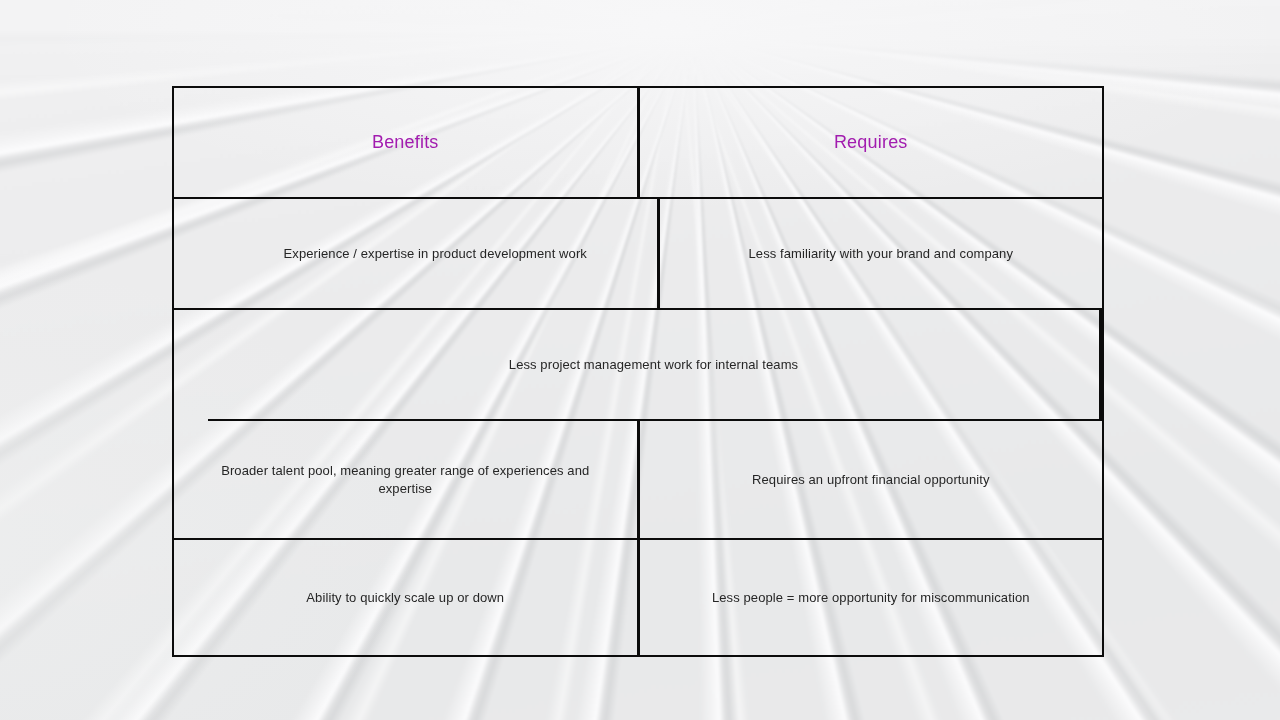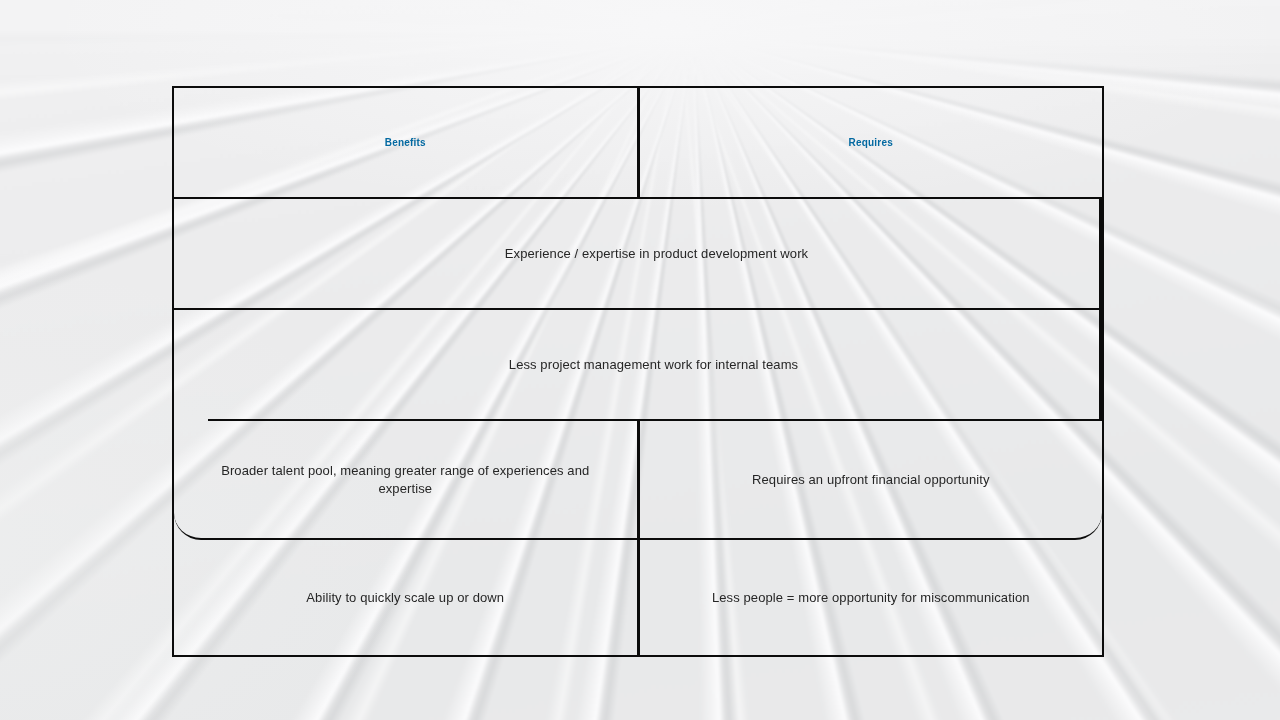--- a/index.html
+++ b/index.html
@@ -74,42 +74,42 @@
 
   .t-row {
     display: flex;
     flex: 0 0 auto;
     border-bottom: 2px solid #0b0b0b;
     box-sizing: content-box;
   }
   .t-row.r-head { height: 109px; }
   .t-row.r-1 { height: 109px; padding-left: 40px; }
   .t-row.r-2 { height: 109px; margin-left: 34px; }
-  .t-row.r-3 { height: 117px; border-radius: 27px; }
+  .t-row.r-3 { height: 117px; }
   .t-row.r-4 { flex: 1 1 auto; border-bottom: none; }
 
   .t-cell {
     flex: 1 1 0;
     display: flex;
     align-items: center;
     justify-content: center;
     text-align: center;
     padding: 0 26px;
     box-sizing: border-box;
     color: #262626;
     font-size: 13px;
     line-height: 1.35;
     letter-spacing: 0.1px;
   }
   .t-cell.left { border-right: 3px solid #0b0b0b; }
 
   .t-row.r-head .t-cell {
-    font-weight: bold;
-    font-size: 10px;
-    color: #0369a1;
+    font-weight: normal;
+    font-size: 18px;
+    color: #a21caf;
     letter-spacing: 0.2px;
   }
 </style>
 </head>
 <body>
 
 <div class="stage">
 
   <div class="bg"></div>
   <div class="bg-light"></div>
@@ -121,20 +121,23 @@
         <span>Benefits</span>
       </div>
       <div class="t-cell">
         <span>Requires</span>
       </div>
     </div>
 
     <div class="t-row r-1">
       <div class="t-cell left">
         <span>Experience / expertise in product development work</span>
+      </div>
+      <div class="t-cell">
+        <span>Less familiarity with your brand and company</span>
       </div>
     </div>
 
     <div class="t-row r-2">
       <div class="t-cell left">
         <span>Less project management work for internal teams</span>
       </div>
     </div>
 
     <div class="t-row r-3">

